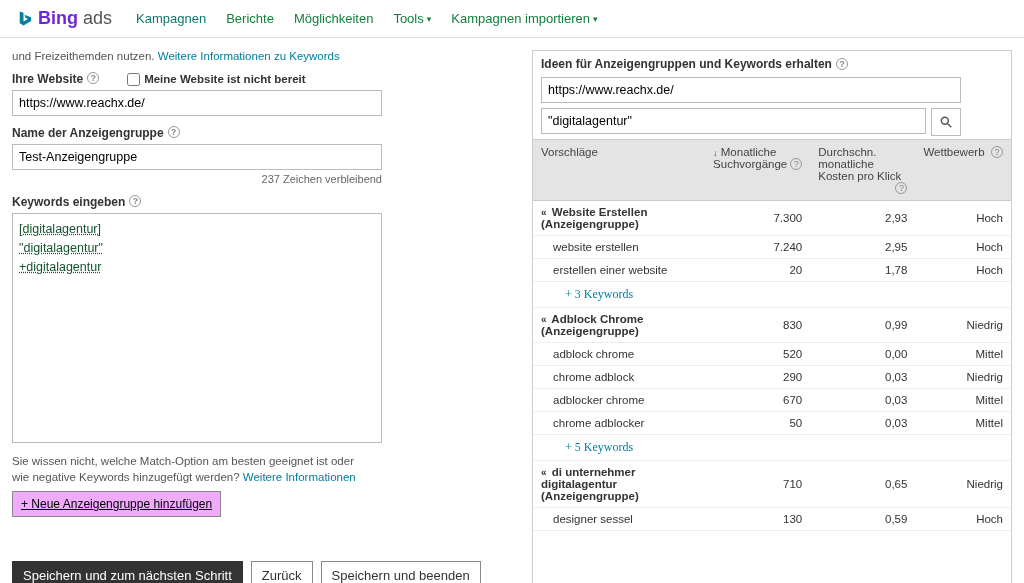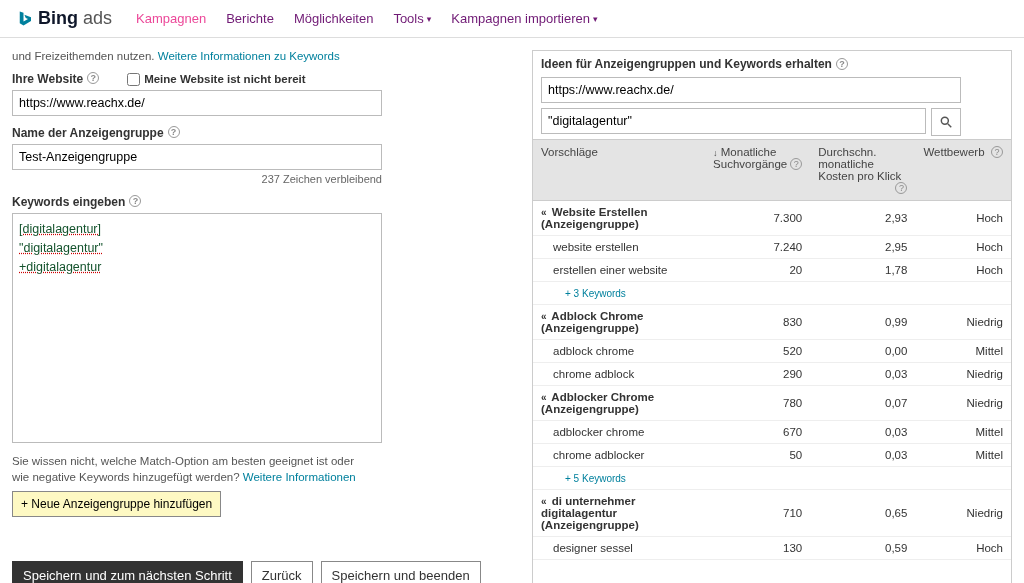--- a/index.html
+++ b/index.html
@@ -1,59 +1,59 @@
 <!DOCTYPE html>
 <html><head>
   <meta charset="utf-8">
   <style>
     * { box-sizing: border-box; margin: 0; padding: 0; }
     body { font-family: "Segoe UI", Arial, sans-serif; font-size: 12px; color: #333; background: #fff; }
     .top-nav { display: flex; align-items: center; padding: 8px 16px; border-bottom: 1px solid #ddd; }
     .logo-wrap { display: flex; align-items: center; margin-right: 24px; }
     .logo-icon { width: 18px; height: 18px; margin-right: 4px; }
     .logo-text { font-size: 18px; color: #555; }
-    .logo-text b { color: #0f172a; font-weight: 600; }
+    .logo-text b { color: #6d28d9; font-weight: 600; }
     .nav-items { display: flex; gap: 20px; }
-    .nav-item { color: #701a75; cursor: pointer; font-size: 13px; display: flex; align-items: center; gap: 3px; }
-    .nav-item.active { color: #ec4899; }
+    .nav-item { color: #15803d; cursor: pointer; font-size: 13px; display: flex; align-items: center; gap: 3px; }
+    .nav-item.active { color: #0f766e; }
     .chevron { font-size: 9px; }
     .main { display: flex; gap: 30px; padding: 12px 12px 0 12px; }
     .left-col { width: 490px; flex-shrink: 0; }
     .snippet { color: #555; font-size: 11.5px; margin-bottom: 4px; }
     .link { color: #00809d; cursor: pointer; }
     .field-row { margin-top: 10px; }
     .field-label { font-size: 12px; font-weight: bold; color: #333; display: flex; gap: 4px; margin-bottom: 4px; }
     .help-icon { display: inline-block; width: 12px; height: 12px; border: 1px solid #999; border-radius: 50%; font-size: 9px; line-height: 10px; text-align: center; color: #888; cursor: help; }
     input[type="text"] { width: 370px; padding: 5px 6px; font-size: 12.5px; border: 1px solid #bbb; }
     .chk-row { display: inline-flex; align-items: center; gap: 4px; font-size: 11.5px; margin-left: 24px; color: #333; }
     .hint-right { font-size: 11px; color: #666; text-align: right; width: 370px; margin-top: 3px; }
     .kw-textarea { width: 370px; height: 230px; border: 1px solid #bbb; padding: 6px; font-size: 12.5px; line-height: 1.5; overflow: auto; }
     .kw-textarea div { color: #14532d; }
     .kw-underline { text-decoration: underline dotted #c00; }
     .note-text { font-size: 11.5px; color: #555; margin-top: 10px; max-width: 360px; line-height: 1.4; }
-    .btn-outline { display: inline-block; border: 1px solid #888; background: #fef9c3; padding: 5px 8px; font-size: 12px; cursor: pointer; margin-top: 6px; }
+    .btn-outline { display: inline-block; border: 1px solid #888; background: #f0abfc; padding: 5px 8px; font-size: 12px; cursor: pointer; margin-top: 6px; text-decoration: underline; }
     .footer-btns { display: flex; gap: 8px; margin-top: 44px; }
     .btn-primary { background: #333; color: #fff; border: 1px solid #333; padding: 6px 10px; font-size: 13px; cursor: pointer; }
     .btn-secondary { background: #fff; color: #333; border: 1px solid #888; padding: 6px 10px; font-size: 13px; cursor: pointer; }
     .right-col { flex: 1; border: 1px solid #ccc; padding: 6px 0 0 0; background: #fff; }
     .right-header { font-size: 12px; font-weight: bold; padding: 0 8px 6px 8px; display: flex; align-items: center; gap: 4px; }
     .right-inputs { padding: 0 8px; }
     .right-inputs input { width: 385px; margin-bottom: 5px; }
     .search-row { display: flex; gap: 5px; }
     .search-btn { width: 30px; height: 28px; border: 1px solid #bbb; background: #fff; cursor: pointer; display: flex; align-items: center; justify-content: center; }
     .tbl { width: 100%; border-collapse: collapse; font-size: 11.5px; }
     .tbl th { text-align: left; padding: 6px 8px; background: #e4e4e4; border-top: 1px solid #ccc; border-bottom: 1px solid #ccc; font-weight: normal; color: #444; vertical-align: top; }
     .tbl th .help-icon { float: right; }
     .th-right { text-align: right; }
     .sort-arrow { font-size: 9px; }
     .tbl td { padding: 5px 8px; border-bottom: 1px solid #eee; }
     .tbl td.num { text-align: right; }
     .grp-row td:first-child { font-weight: bold; }
     .grp-chevron { font-size: 10px; margin-right: 2px; }
-    .more-link { color: #00809d; cursor: pointer; padding-left: 12px; font-size: 10px; }
+    .more-link { color: #00809d; cursor: pointer; padding-left: 12px; font-size: 12px; font-family: Liberation Serif, serif; }
     .kw-cell { padding-left: 20px !important; }
   </style>
 </head>
 <body>
 
 <div class="top-nav">
   <div class="logo-wrap">
     <svg class="logo-icon" viewBox="0 0 24 24">
         <path fill="#00809d" d="M5 2l5 1.6v11.8l6-3.5-3-1.4-1.8-4.3L20 9.6v5l-10 6.2-5-3V2z"></path>
       </svg>
@@ -191,26 +191,20 @@
             <td class="num">520</td>
             <td class="num">0,00</td>
             <td class="num">Mittel</td>
           </tr>
           <tr>
             <td class="kw-cell">chrome adblock</td>
             <td class="num">290</td>
             <td class="num">0,03</td>
             <td class="num">Niedrig</td>
           </tr>
-          <tr class="grp-row">
-            <td><span class="grp-chevron">«</span> Adblocker Chrome (Anzeigengruppe)</td>
-            <td class="num">780</td>
-            <td class="num">0,07</td>
-            <td class="num">Niedrig</td>
-          </tr>
           <tr>
             <td class="kw-cell">adblocker chrome</td>
             <td class="num">670</td>
             <td class="num">0,03</td>
             <td class="num">Mittel</td>
           </tr>
           <tr>
             <td class="kw-cell">chrome adblocker</td>
             <td class="num">50</td>
             <td class="num">0,03</td>

